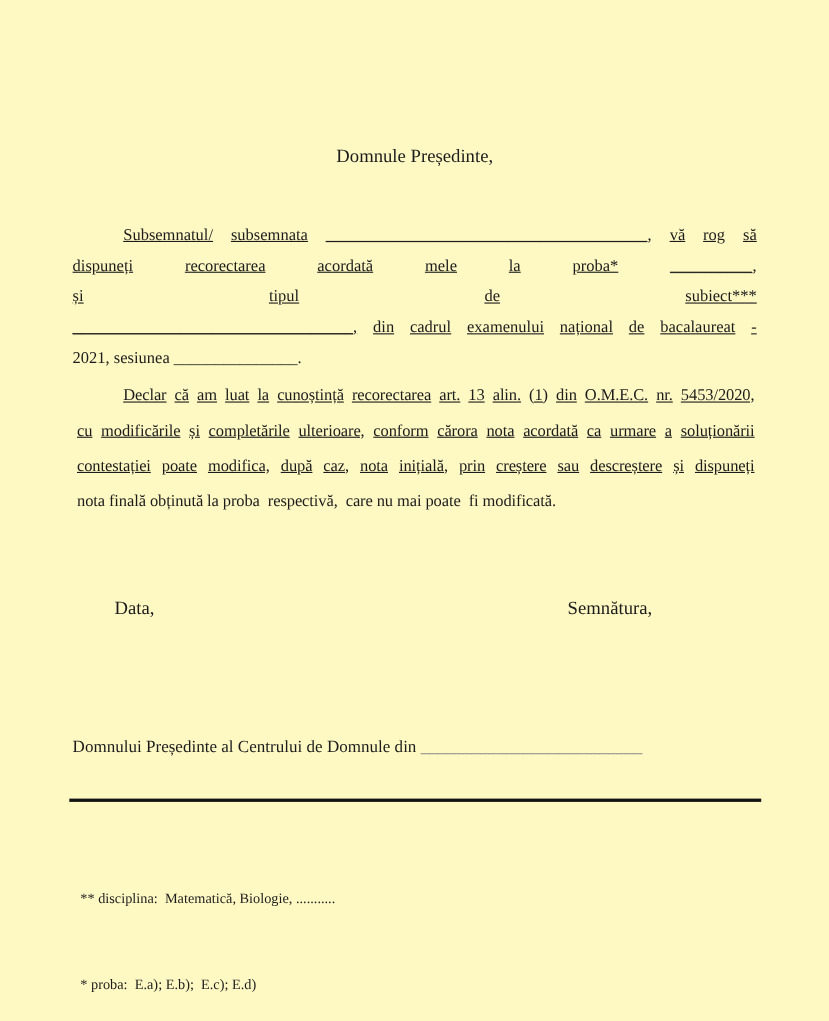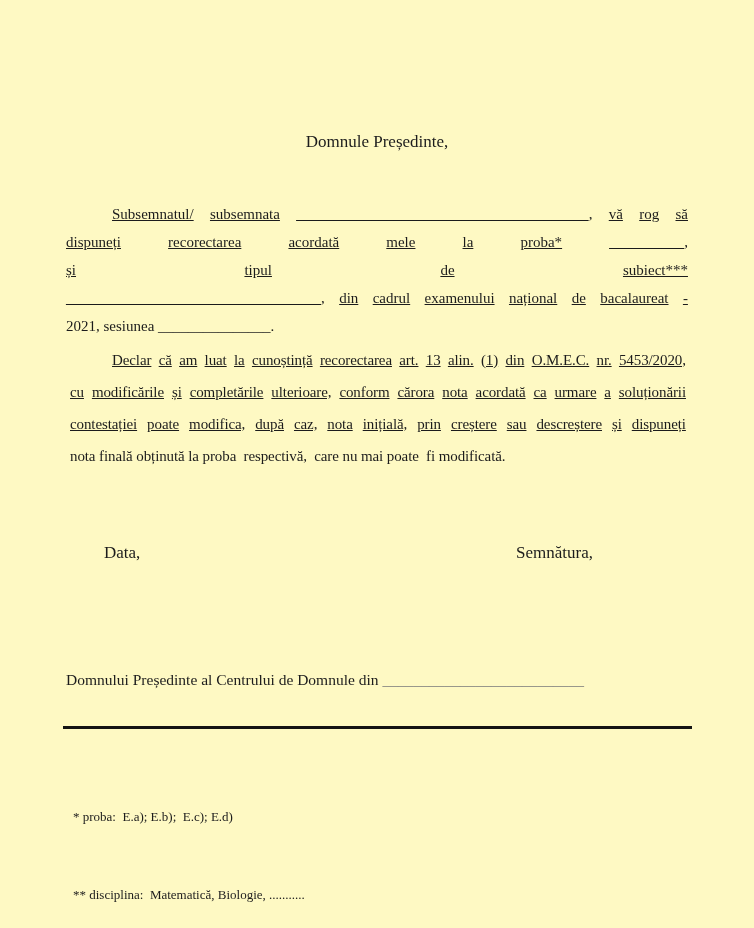--- a/index.html
+++ b/index.html
@@ -127,18 +127,18 @@
   </div>
 
   <div class="sig-label sig-date">Data,</div>
   <div class="sig-label sig-sign">Semnătura,</div>
 
   <div class="addressee"><span>Domnului Președinte al Centrului de Domnule din </span><span class="blank">__________________________</span></div>
 
   <div class="rule"></div>
 
   <div class="footnotes">
+    <div>** disciplina:  Matematică, Biologie, ...........</div>
     <div>* proba:  E.a); E.b);  E.c); E.d)</div>
-    <div>** disciplina:  Matematică, Biologie, ...........</div>
     
   </div>
 
 </div>
 
 </body></html>

